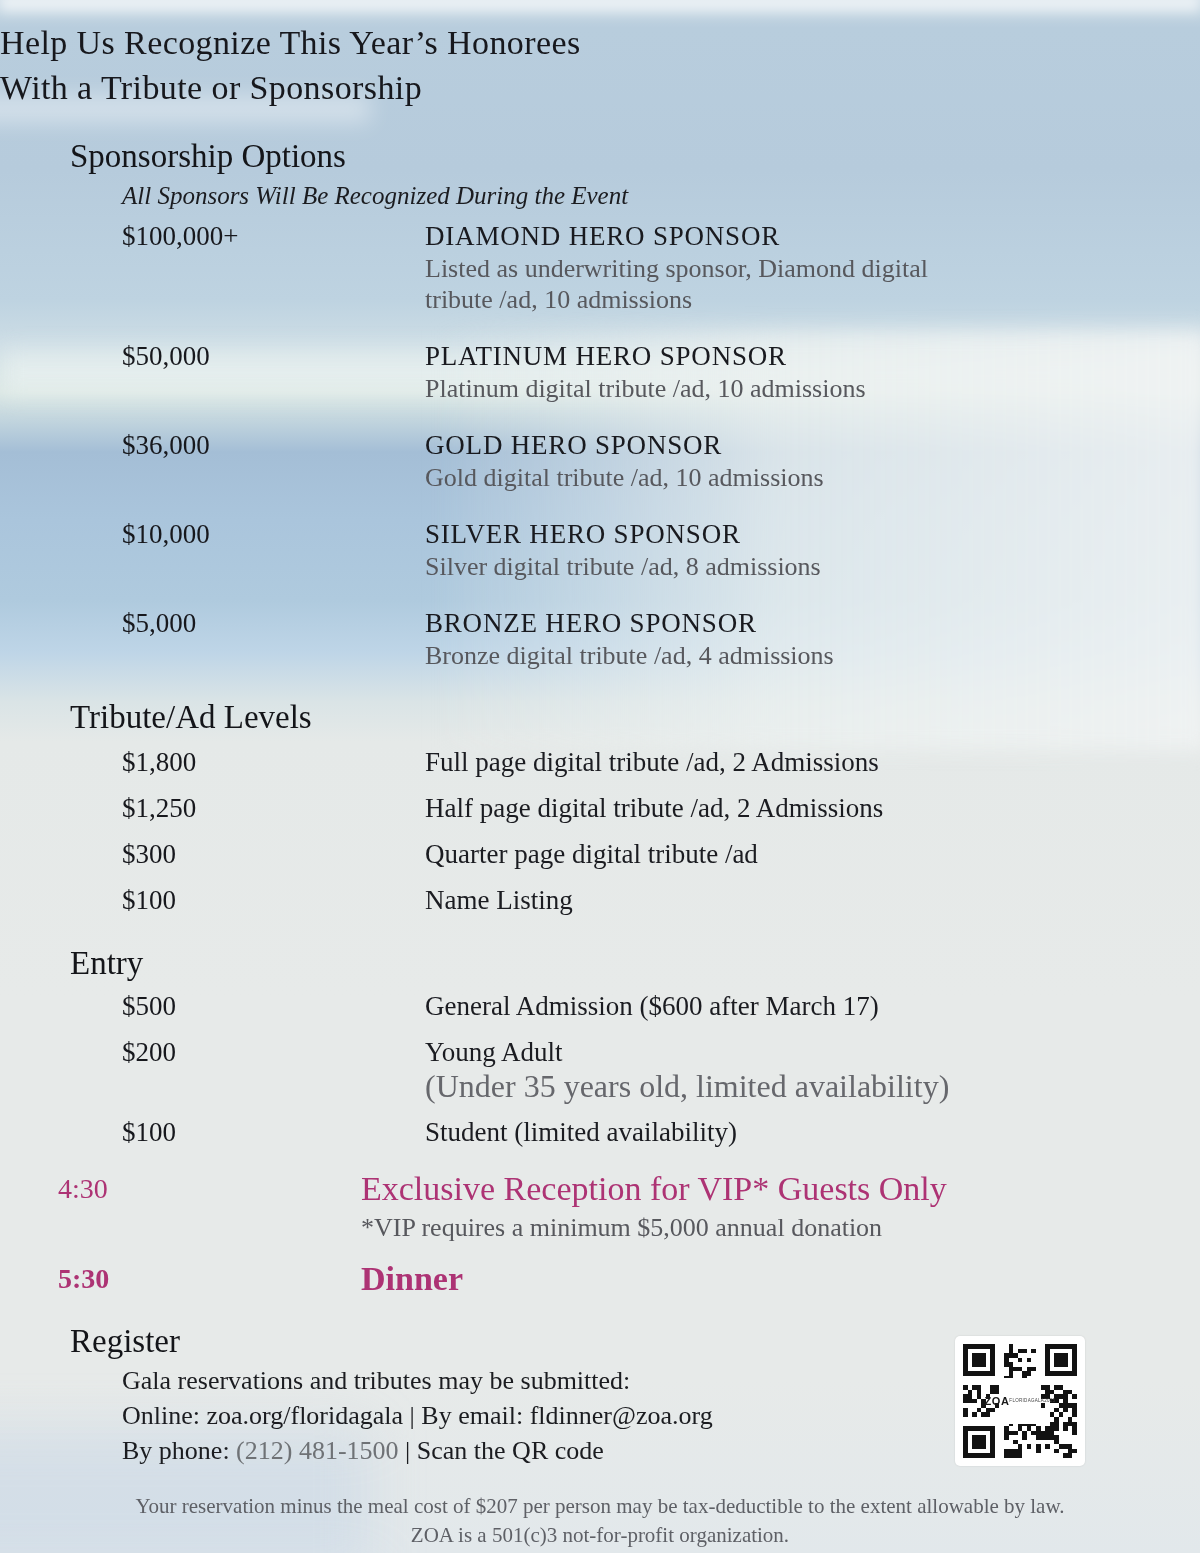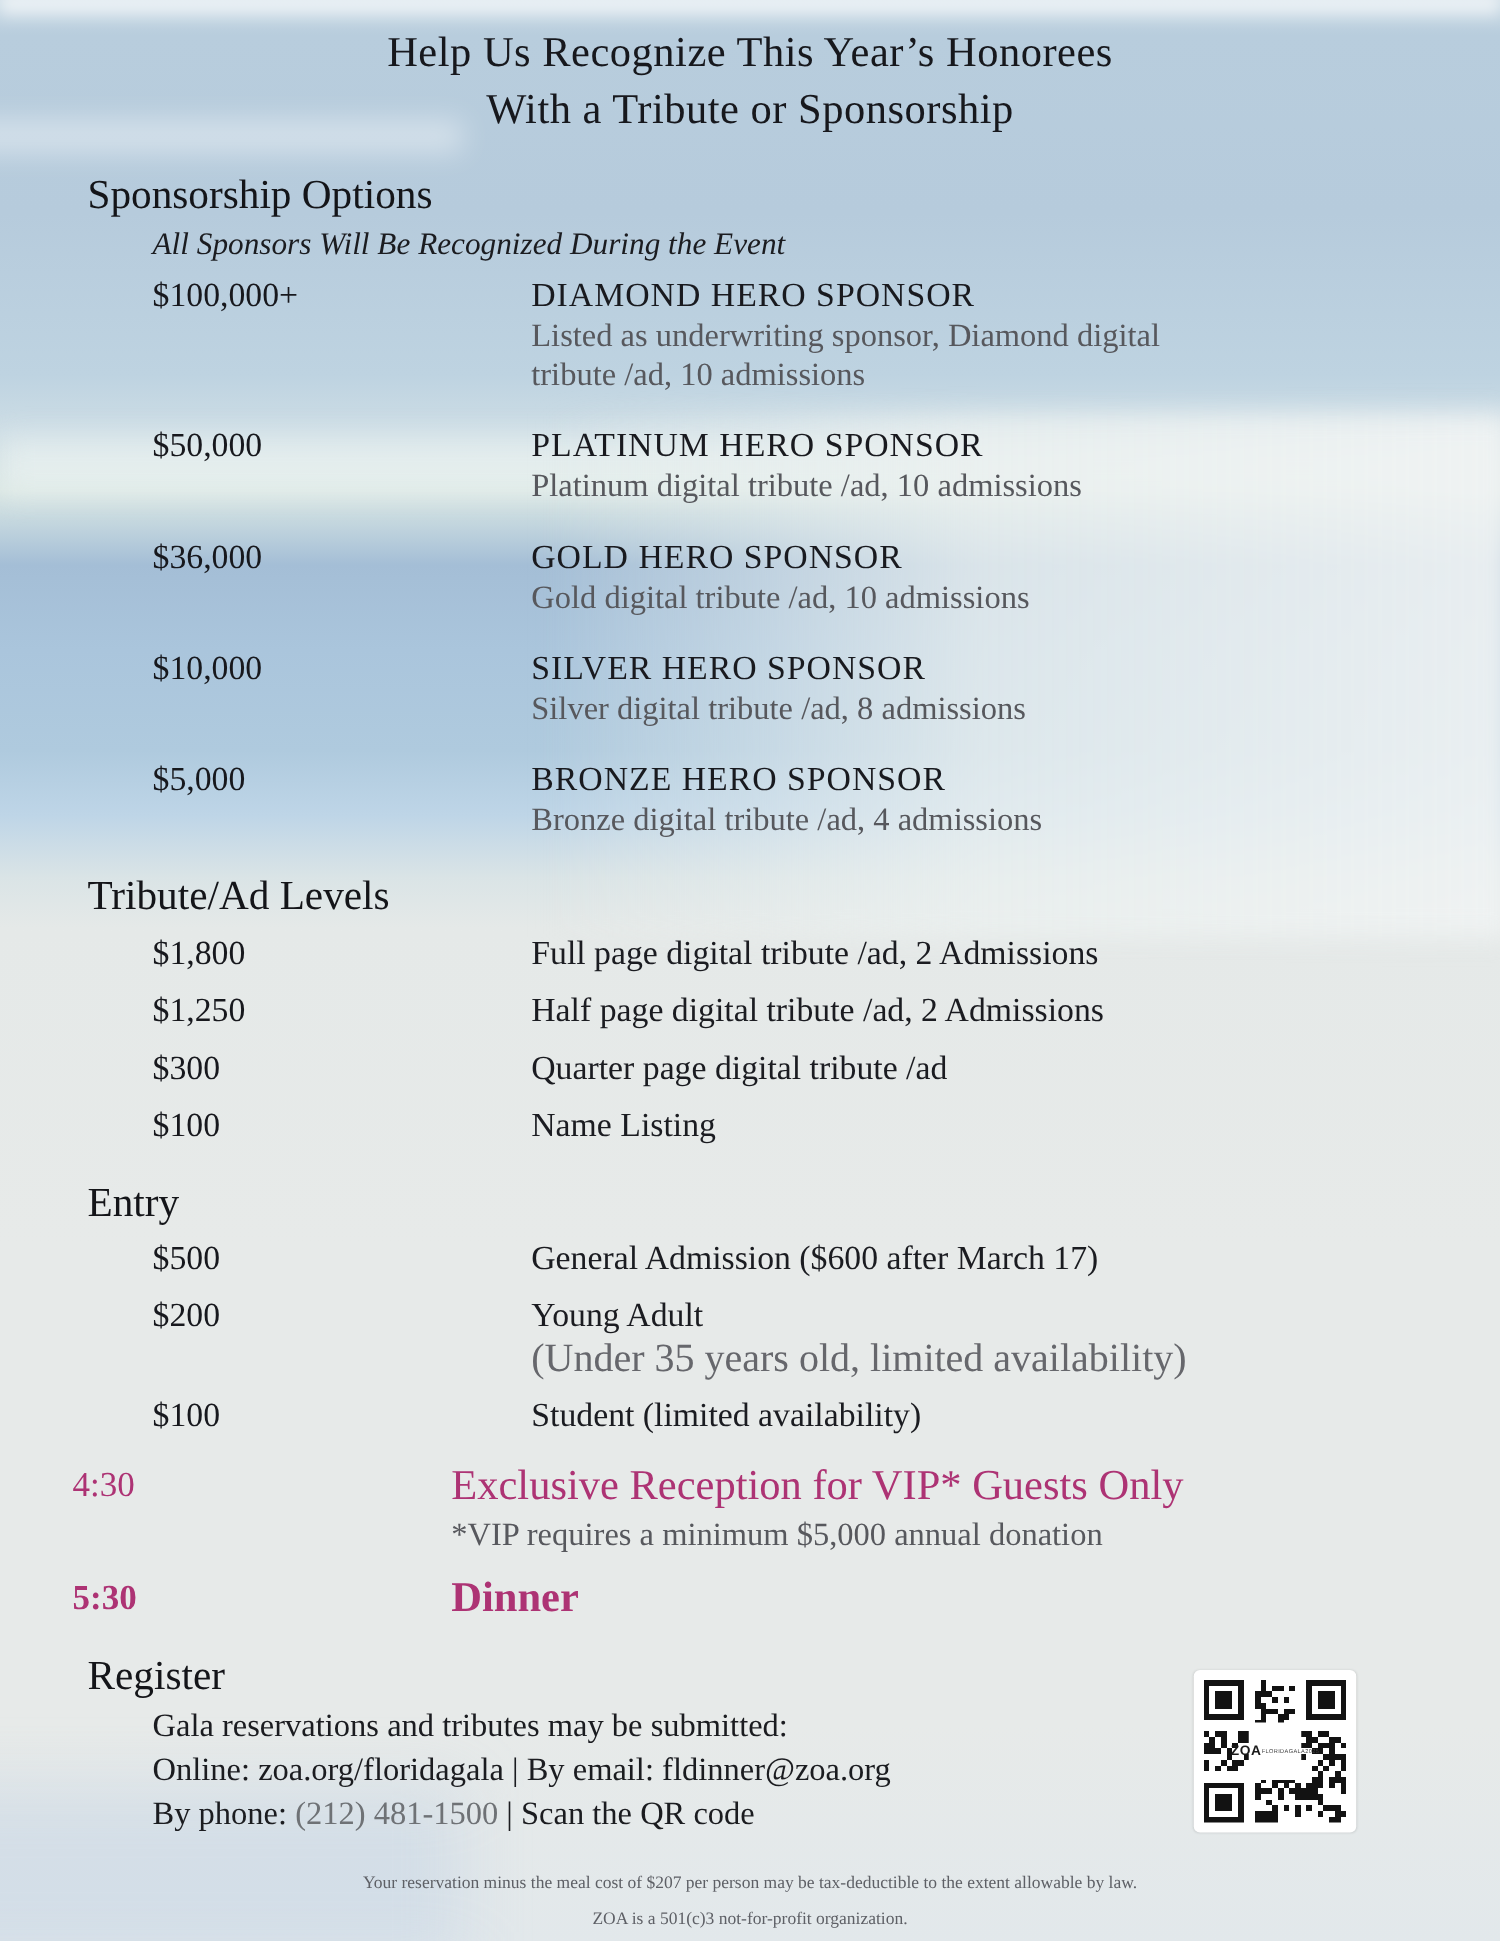--- a/index.html
+++ b/index.html
@@ -19,21 +19,21 @@
   .streak-top{left:0;top:-6px;width:1200px;height:18px;background:rgba(255,255,255,.6);filter:blur(6px);}
   .streak-upleft{left:-30px;top:96px;width:400px;height:26px;background:rgba(255,255,255,.42);filter:blur(11px);}
   .streak-midwhite{left:0;top:350px;width:1200px;height:45px;background:rgba(242,247,245,.55);filter:blur(12px);}
   .streak-rightlight{left:430px;top:330px;width:780px;height:420px;
     background:linear-gradient(90deg,rgba(236,241,240,0) 0%,rgba(236,241,240,.75) 45%,rgba(240,243,243,.9) 100%);
     filter:blur(10px);}
   .streak-bottomleft{left:-60px;top:1430px;width:430px;height:140px;background:rgba(176,199,224,.30);filter:blur(26px);}
 
   .content{position:relative;z-index:2;}
 
-  .title{padding-top:20px;text-align:center;font-size:34px;line-height:45px;letter-spacing:.4px;color:#17181d;}
+  .title{padding-top:20px;font-size:34px;line-height:45px;letter-spacing:.4px;color:#17181d;}
   .sec-heading{margin:26px 0 0 70px;font-size:33px;line-height:40px;color:#141519;}
   .subheading{margin:4px 0 8px 122px;font-size:25px;line-height:31px;font-style:italic;color:#1b1c20;}
 
   .rows{margin:0;}
   .row{display:flex;padding-left:122px;}
   .price-col{flex:0 0 303px;font-size:27px;line-height:34px;color:#17181d;}
   .info-col{flex:1 1 auto;}
 
   .sponsor-row{margin-bottom:24px;}
   .sponsor-name{font-size:27px;line-height:34px;letter-spacing:.8px;color:#191a1f;}
@@ -59,21 +59,21 @@
 
   .qr-box{position:absolute;left:955px;top:1336px;width:130px;height:130px;background:#ffffff;border-radius:5px;
     box-shadow:0 0 2px rgba(0,0,0,.12);z-index:3;}
   .qr-box svg{position:absolute;left:8px;top:8px;}
   .qr-label{position:absolute;left:44px;top:42px;width:42px;height:46px;background:#ffffff;
     display:flex;flex-direction:row;align-items:center;justify-content:center;
     font-family:"Liberation Sans","DejaVu Sans",sans-serif;color:#1a1a1a;}
   .qr-org{font-size:11px;font-weight:bold;letter-spacing:.5px;line-height:11px;}
   .qr-line{font-size:4.5px;line-height:6px;letter-spacing:.3px;color:#444;}
 
-  .footer{margin-top:24px;text-align:center;font-size:14px;line-height:29px;color:#5e6066;}
+  .footer{margin-top:24px;text-align:center;font-size:21px;line-height:29px;color:#5e6066;}
 </style>
 </head>
 <body>
 
 <div class="page" style="--accent: #ad3374;">
   <div class="streak streak-top"></div>
   <div class="streak streak-upleft"></div>
   <div class="streak streak-midwhite"></div>
   <div class="streak streak-rightlight"></div>
   <div class="streak streak-bottomleft"></div>

